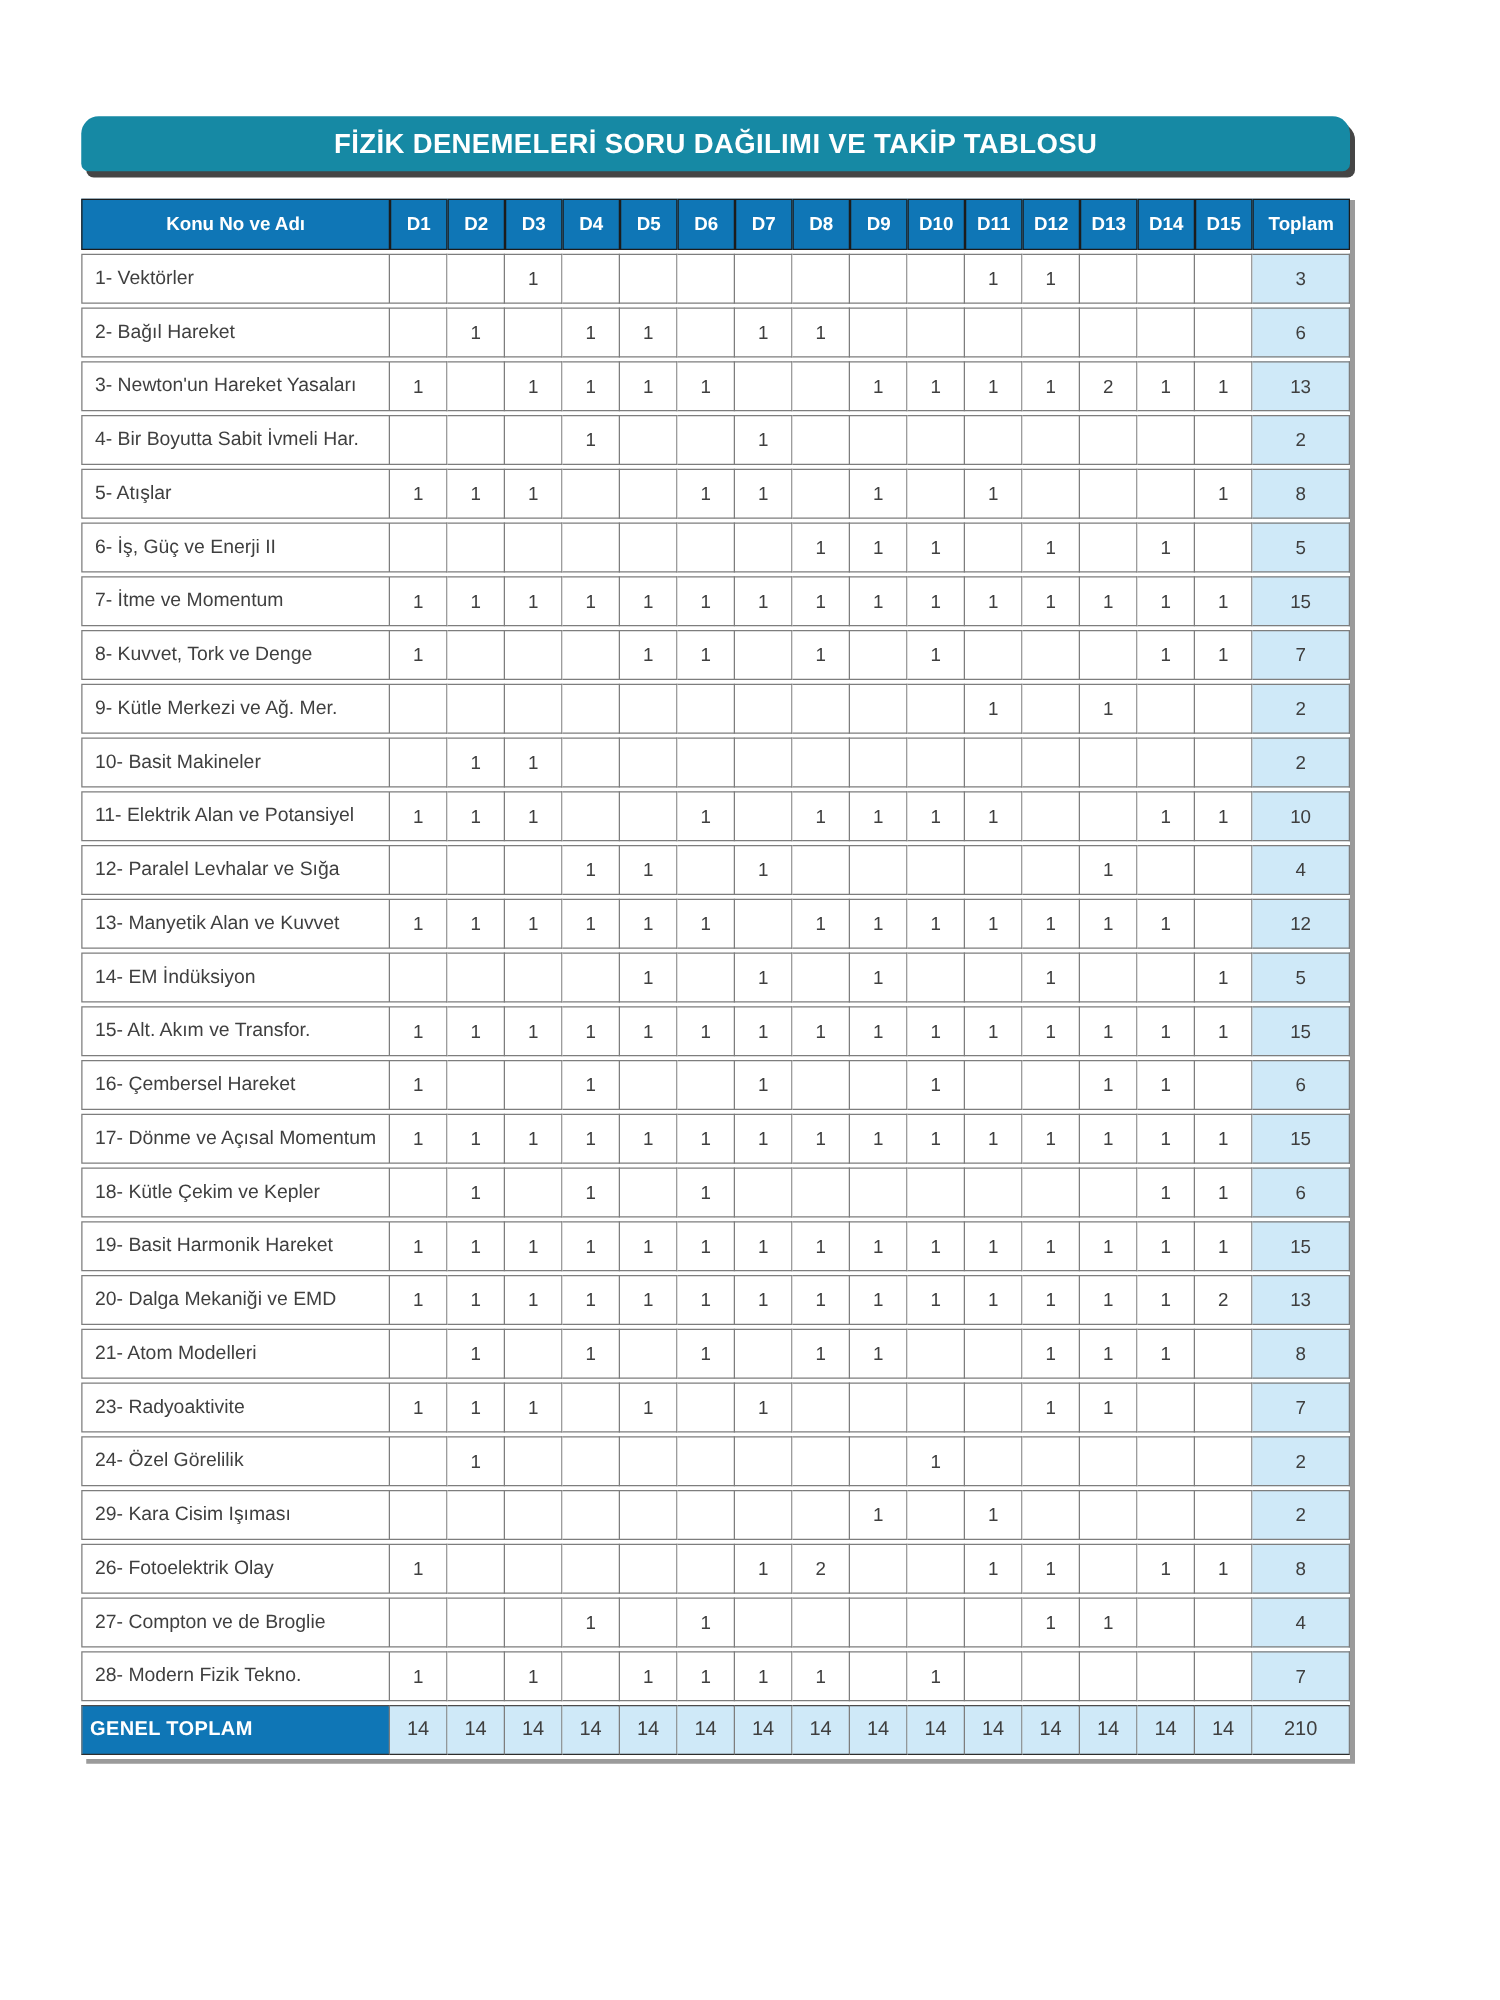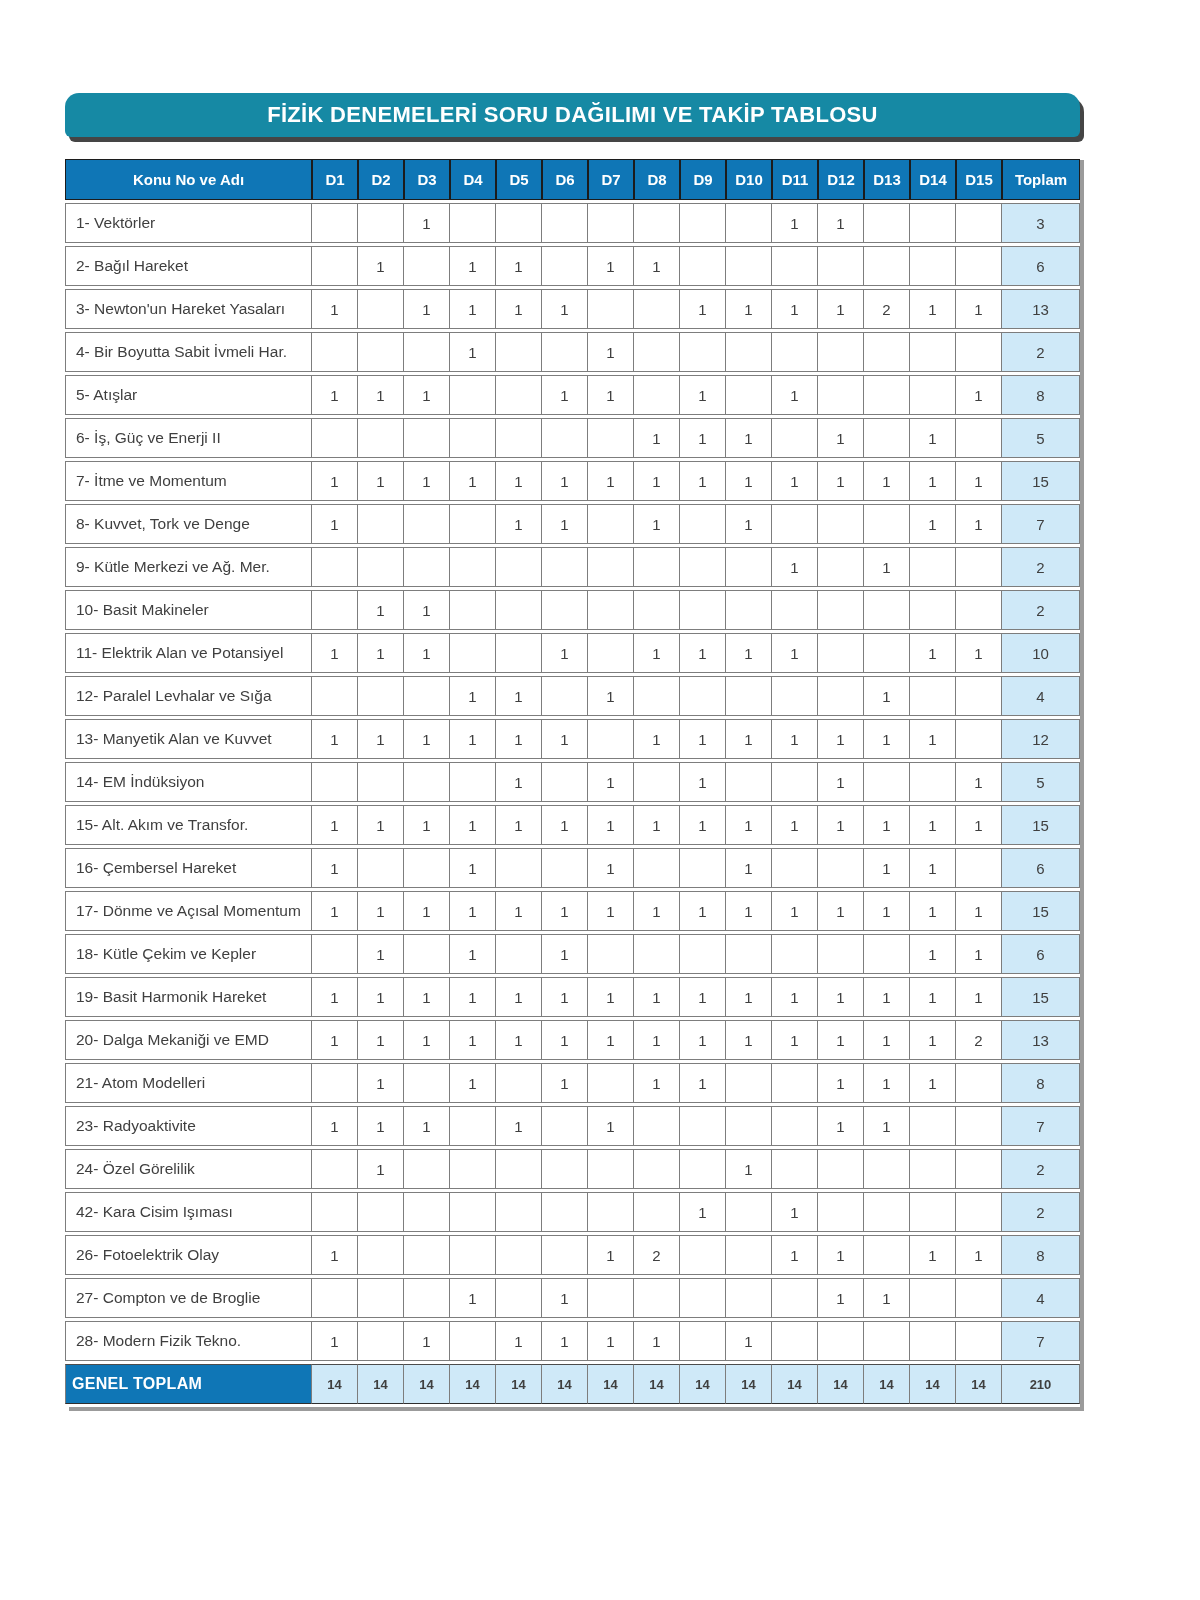--- a/index.html
+++ b/index.html
@@ -61,24 +61,23 @@
   td.topic{
     text-align:left;
     padding-left:10px;
     font-size:15.5px;
   }
   td.total{
     background:var(--light-blue);
   }
   tr.footer-row td{
     background:var(--light-blue);
-    font-size:13px;
+    font-size:16px;
     border-top:1px solid #4c4c4c;
     border-bottom:1px solid #2e2e2e;
-    font-weight:bold;
   }
   tr.footer-row td.footer-label{
     background:var(--header-blue);
     color:#ffffff;font-weight:bold;font-size:16px;
     text-align:left;padding-left:6px;
     letter-spacing:.3px;
   }
 </style>
 </head>
 <body>
@@ -562,21 +561,21 @@
           <td class="count"></td>
           <td class="count">1</td>
           <td class="count"></td>
           <td class="count"></td>
           <td class="count"></td>
           <td class="count"></td>
           <td class="count"></td>
           <td class="total">2</td>
         </tr>
         <tr>
-          <td class="topic">42- Kara Cisim Işıması</td>
+          <td class="topic">29- Kara Cisim Işıması</td>
           <td class="count"></td>
           <td class="count"></td>
           <td class="count"></td>
           <td class="count"></td>
           <td class="count"></td>
           <td class="count"></td>
           <td class="count"></td>
           <td class="count"></td>
           <td class="count">1</td>
           <td class="count"></td>

